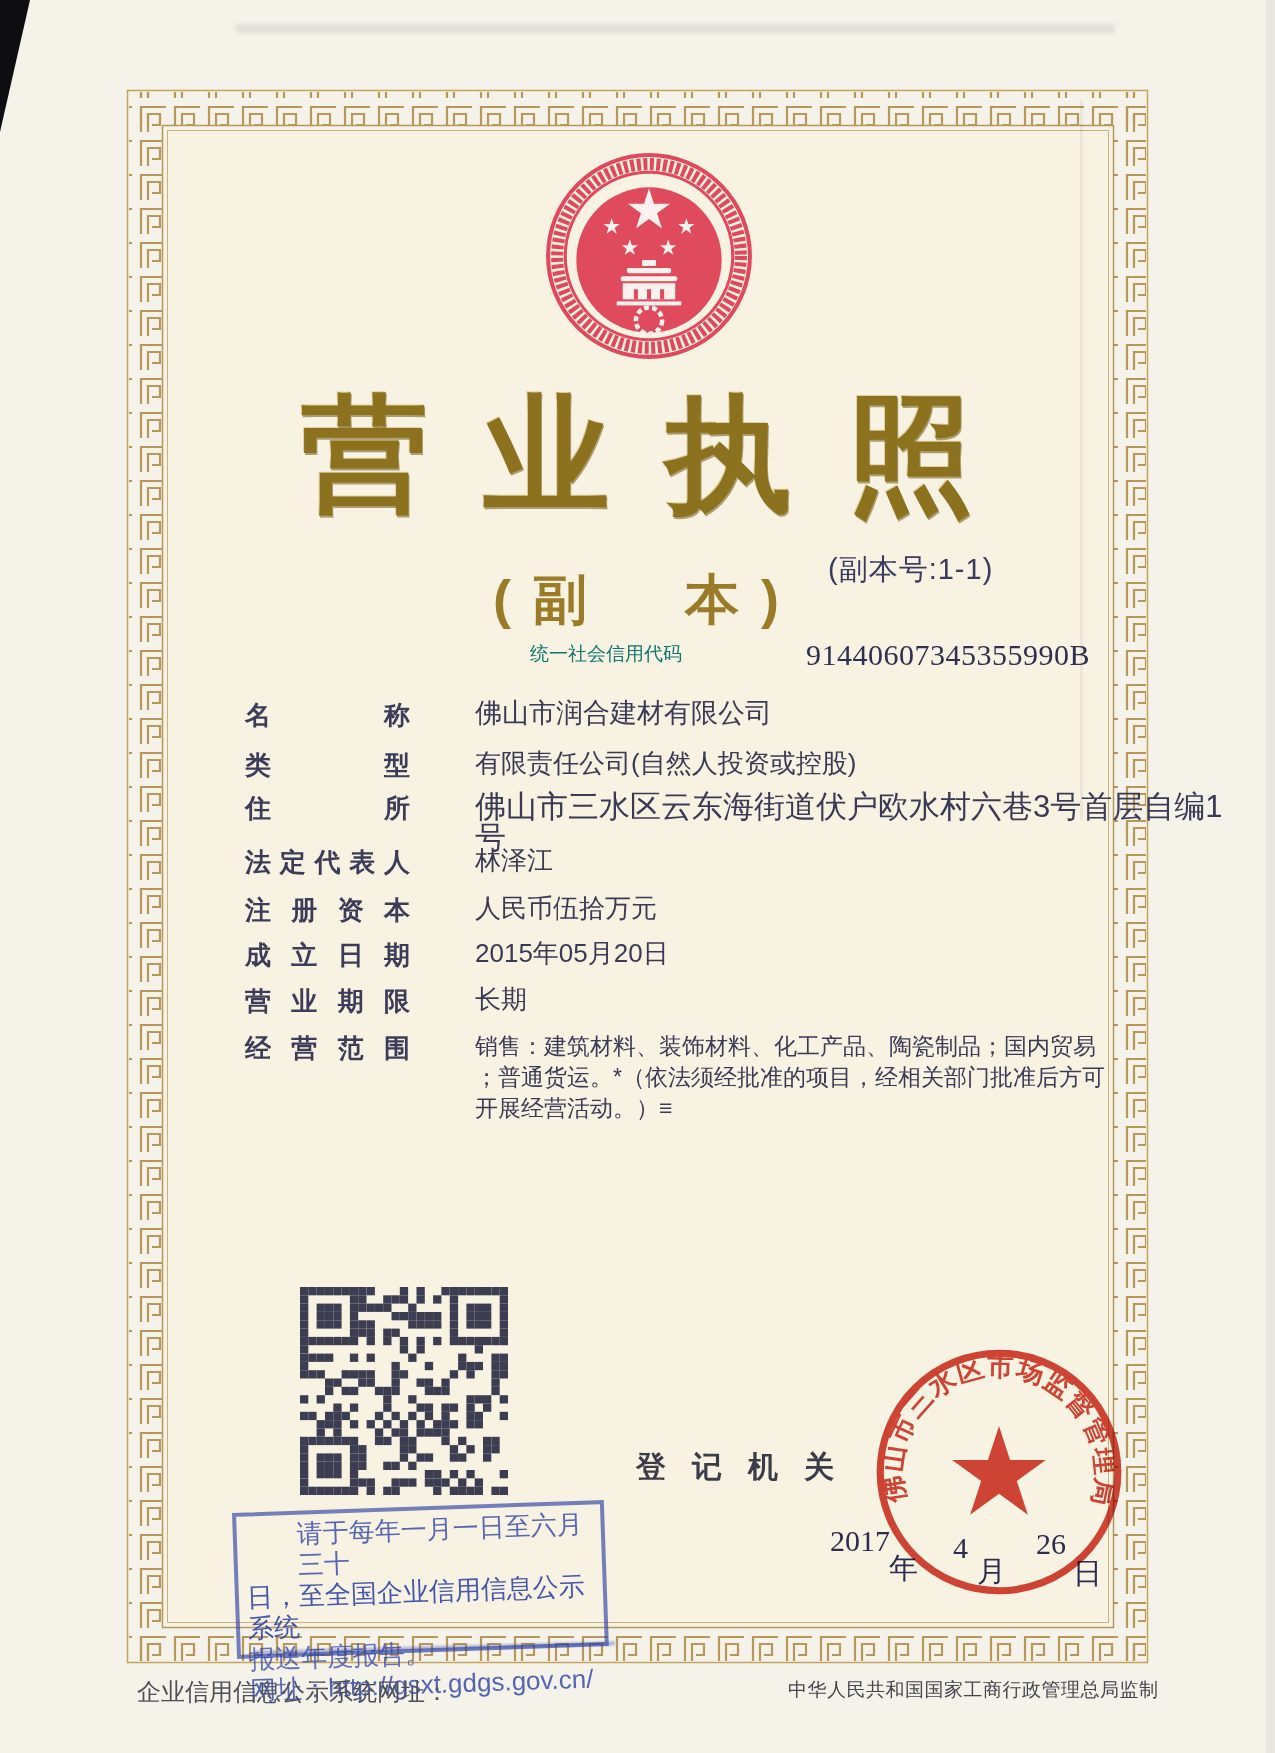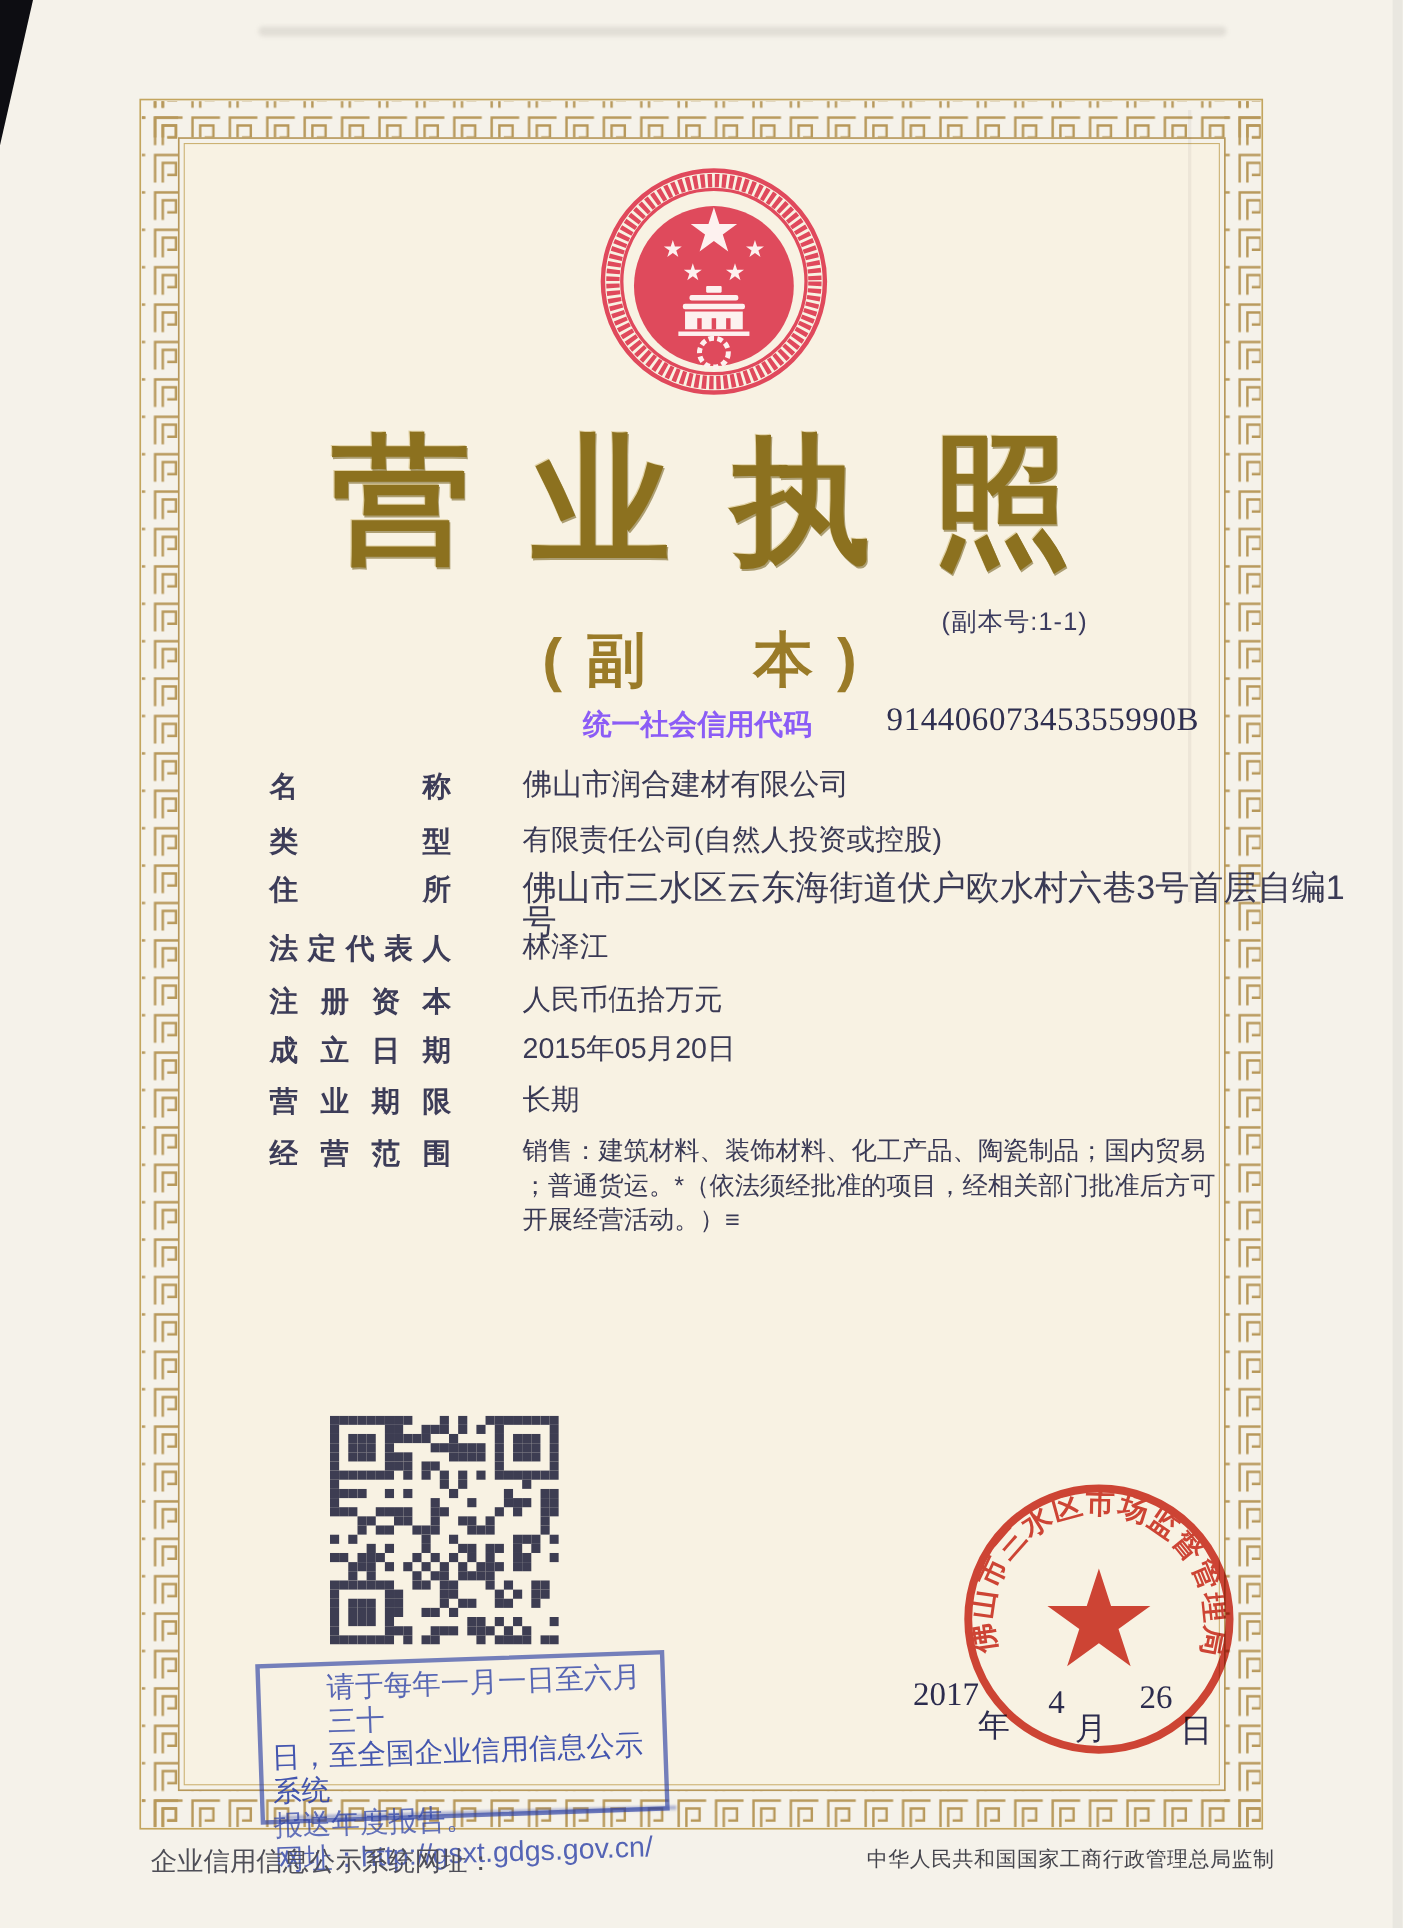--- a/index.html
+++ b/index.html
@@ -16,23 +16,23 @@
   
   .frame{position:absolute;left:0;top:0;}
   
   .emblem{position:absolute;left:538px;top:146px;width:222px;height:226px;}
   
   .title{position:absolute;left:0;top:372px;width:1275px;text-align:center;
         font-size:126px;font-weight:bold;color:#8c711f;letter-spacing:56px;padding-left:56px;
         box-sizing:border-box;text-shadow:1px 2px 0 rgba(110,90,22,.55), -1px -1px 0 rgba(190,160,70,.4);}
   .subtitle{position:absolute;left:0;top:564px;width:1275px;text-align:center;
         font-size:54px;font-weight:bold;color:#9a7b28;letter-spacing:22px;padding-left:19px;box-sizing:border-box;}
-  .copy-no{position:absolute;left:856px;top:550px;font-size:23px;color:#3b3b5e;letter-spacing:1px;}
-  
-  .cc-label{position:absolute;left:530px;top:641px;font-size:26px;font-weight:bold;color:#8b5cf6;}
+  .copy-no{position:absolute;left:828px;top:550px;font-size:29px;color:#3b3b5e;letter-spacing:1px;}
+  
+  .cc-label{position:absolute;left:530px;top:641px;font-size:19px;font-weight:normal;color:#0f766e;}
   .cc-value{position:absolute;left:806px;top:638px;font-size:30px;color:#2f2f50;
         font-family:"Liberation Serif", serif;letter-spacing:.5px;}
   
   .flabel{position:absolute;left:245px;width:165px;font-size:26px;font-weight:bold;color:#3c3c58;}
   .spread{display:flex;justify-content:space-between;}
   .fvalue{position:absolute;left:443px;width:660px;font-size:31px;color:#3a3a55;line-height:31px;}
   .vline{white-space:nowrap;margin-left:32px;}
   
   .qr{position:absolute;left:300px;top:1287px;width:208px;height:208px;}
   
@@ -487,20 +487,21 @@
       <rect x="91.5" y="199.7" width="8.3" height="8.3" fill="#3d3d52"></rect>
       <rect x="133.1" y="199.7" width="8.3" height="8.3" fill="#3d3d52"></rect>
       <rect x="149.8" y="199.7" width="8.3" height="8.3" fill="#3d3d52"></rect>
       <rect x="158.1" y="199.7" width="8.3" height="8.3" fill="#3d3d52"></rect>
       <rect x="166.4" y="199.7" width="8.3" height="8.3" fill="#3d3d52"></rect>
       <rect x="174.7" y="199.7" width="8.3" height="8.3" fill="#3d3d52"></rect>
       <rect x="191.4" y="199.7" width="8.3" height="8.3" fill="#3d3d52"></rect>
       <rect x="199.7" y="199.7" width="8.3" height="8.3" fill="#3d3d52"></rect>
     </svg>
 
+  <div class="reg-label">登记机关</div>
 
   <span class="dt num" style="left:830px;top:1524px">2017</span>
   <span class="dt cjk" style="left:889px;top:1549px">年</span>
   <span class="dt num" style="left:953px;top:1531px">4</span>
   <span class="dt cjk" style="left:977px;top:1552px">月</span>
   <span class="dt num" style="left:1036px;top:1527px">26</span>
   <span class="dt cjk" style="left:1073px;top:1554px">日</span>
 
   <svg class="seal" viewBox="0 0 250 250">
     <circle cx="125" cy="125" r="116" fill="none" stroke="#d0392b" stroke-width="7"></circle>

